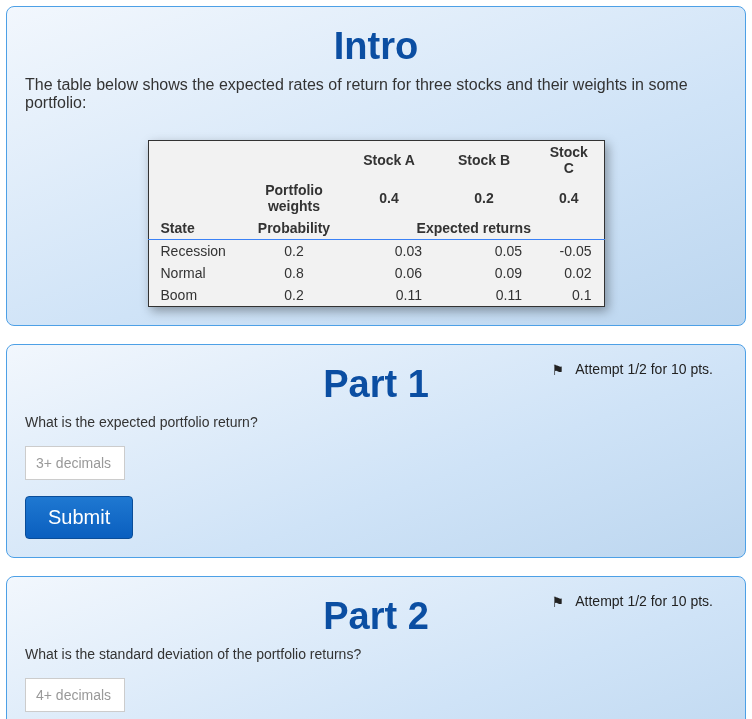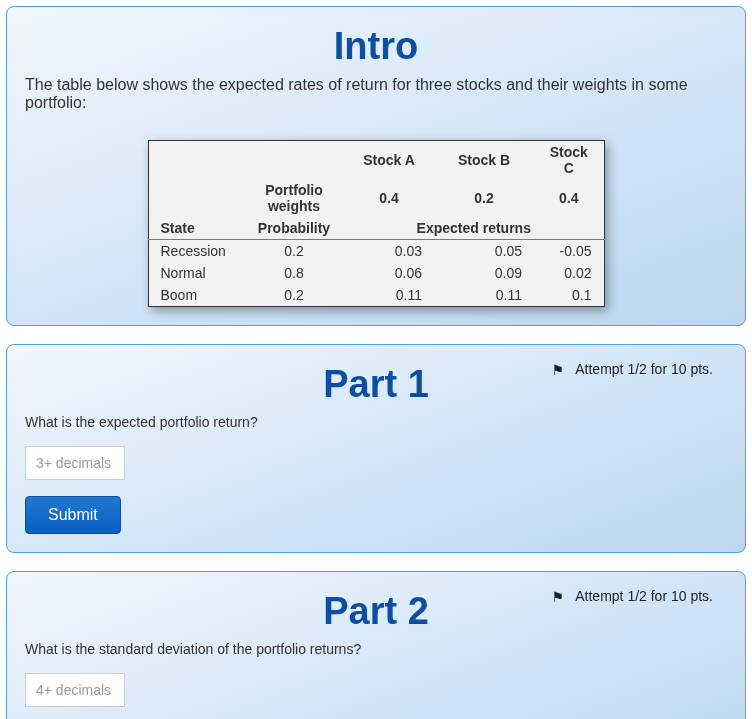--- a/index.html
+++ b/index.html
@@ -61,21 +61,21 @@
     margin-bottom: 16px;
   }
   .answer-input::placeholder { color: #999; }
   .submit-btn {
     display: inline-block;
     padding: 9px 22px;
     background: linear-gradient(#1f78d1, #0a5fbf);
     color: #fff;
     border: 1px solid #0a4d99;
     border-radius: 4px;
-    font-size: 16px;
+    font-size: 20px;
     cursor: pointer;
   }
   
   .tbl-wrap {
     display: flex;
     justify-content: center;
   }
   table.data {
     border-collapse: collapse;
     background: #f2f2f2;

